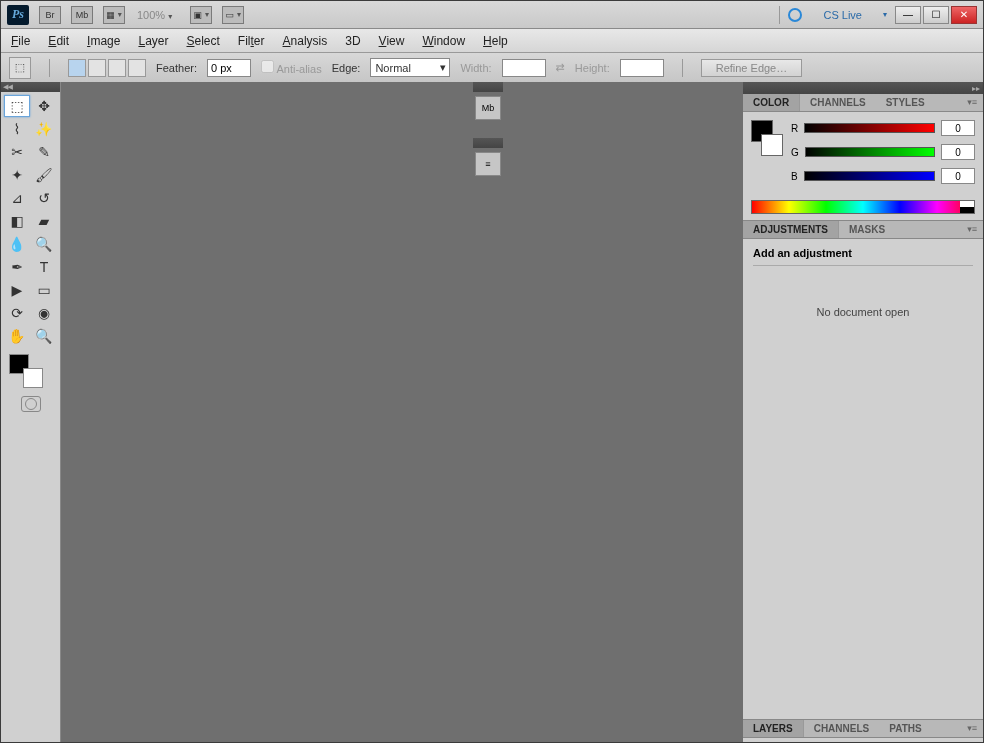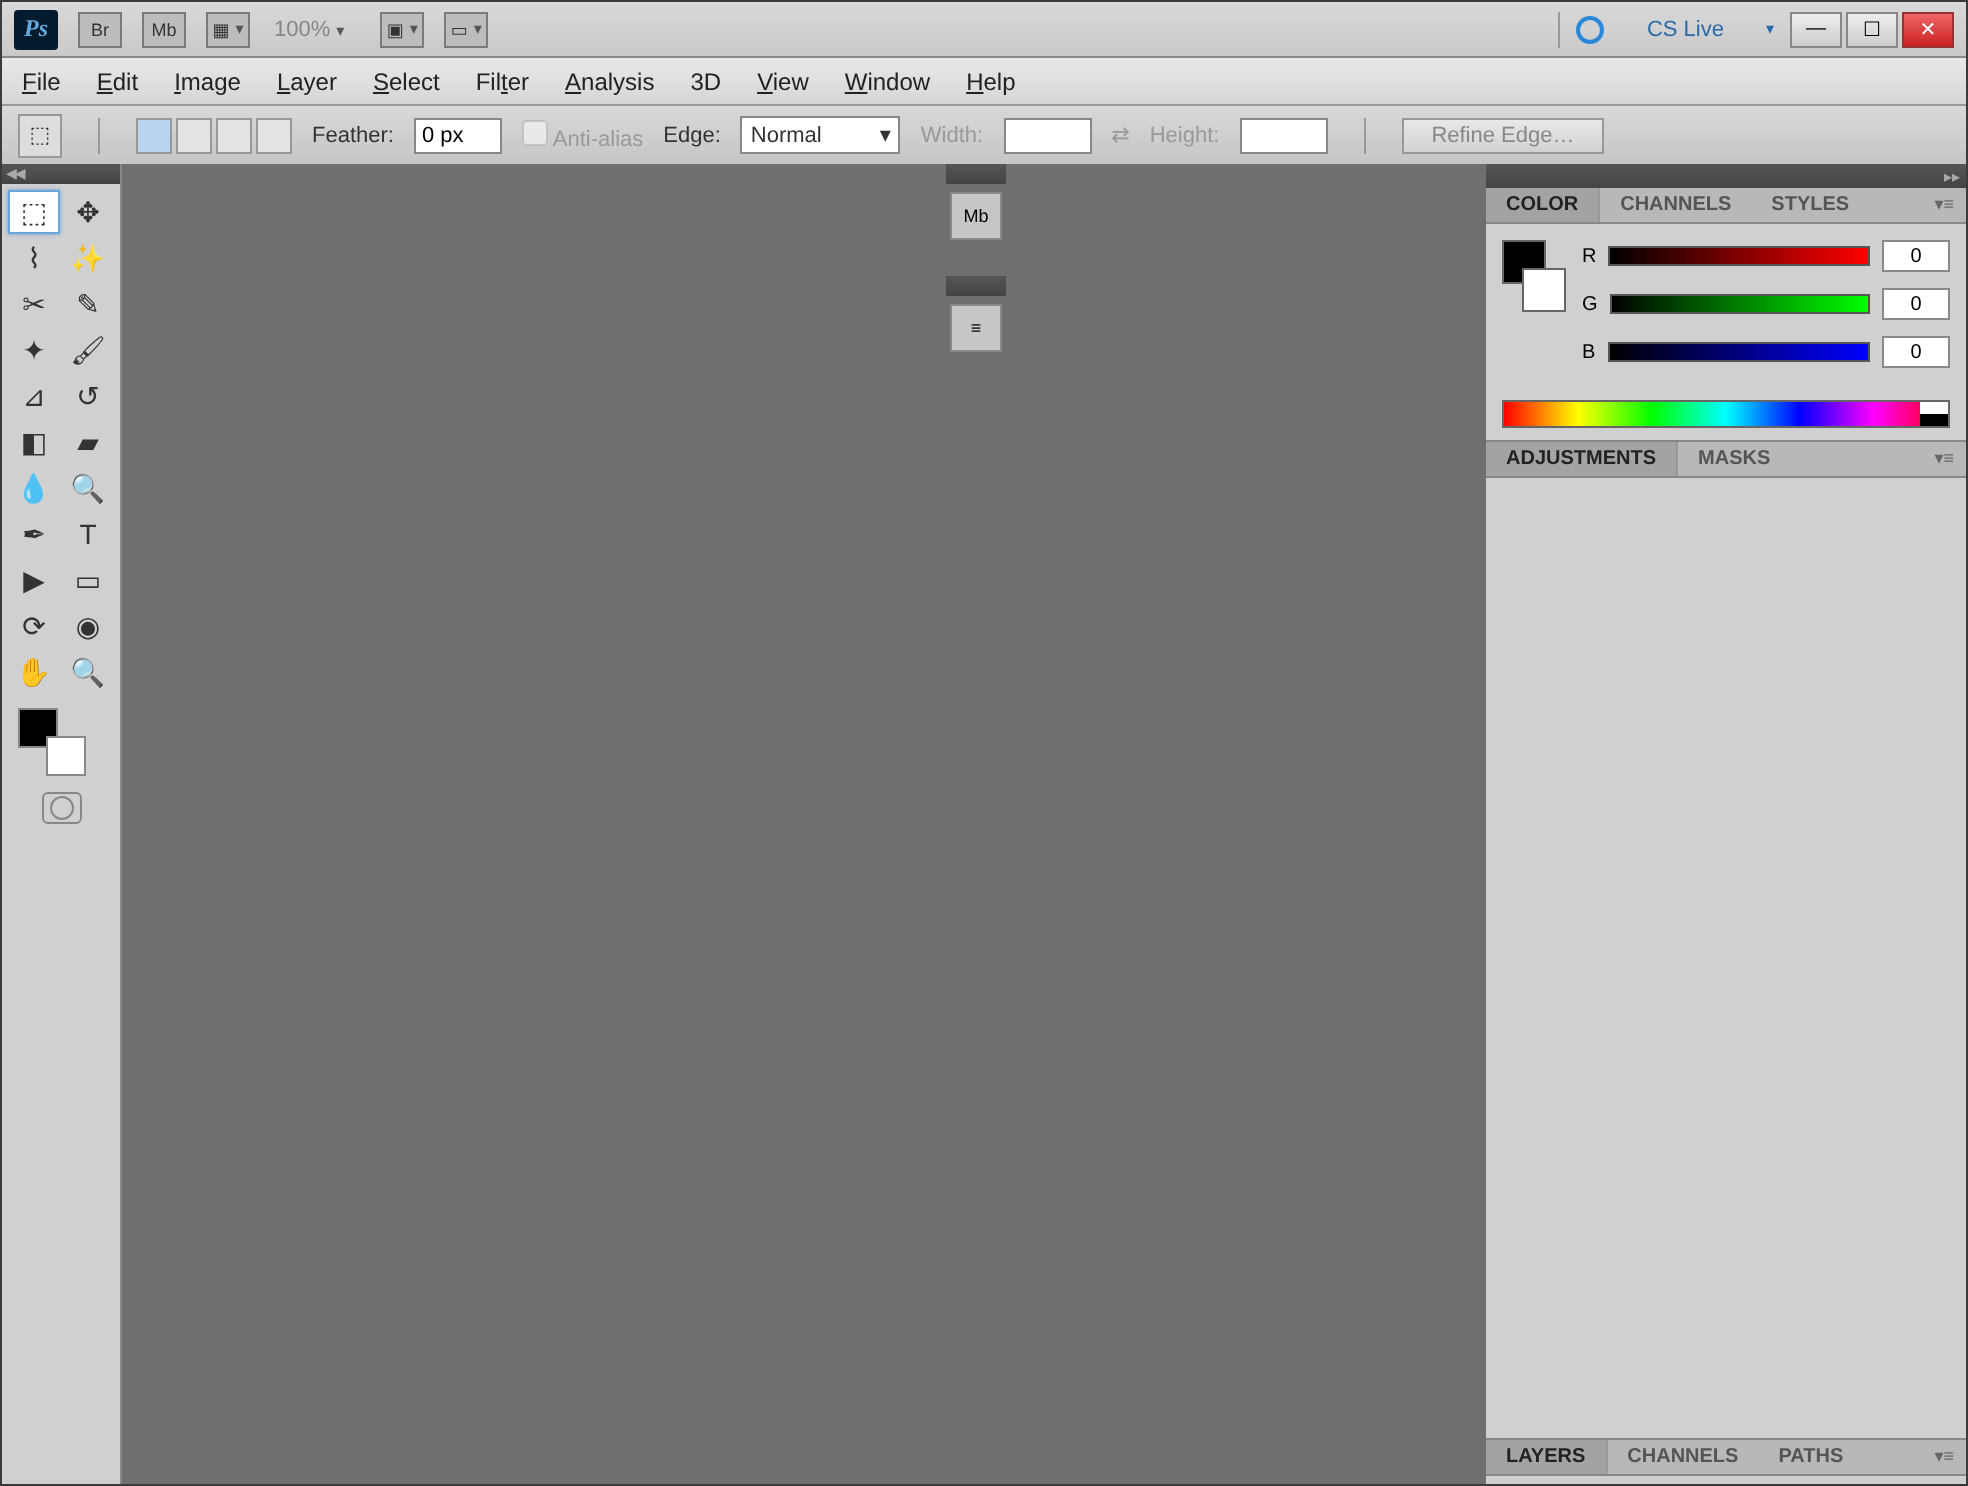--- a/index.html
+++ b/index.html
@@ -221,20 +221,25 @@
       </div>
     </div>
     <div class="spectrum"></div>
 
     <div class="adj-panel">
       <div class="tabs">
         <div class="tab active">ADJUSTMENTS</div>
         <div class="tab">MASKS</div>
         <div class="panel-menu">▾≡</div>
       </div>
+      <div class="adj-body">
+        <div class="adj-title">Add an adjustment</div>
+        <div class="adj-hr"></div>
+        <div class="adj-msg">No document open</div>
+      </div>
     </div>
     <div style="flex:1"></div>
     <div class="layers-panel">
       <div class="tabs">
         <div class="tab active">LAYERS</div>
         <div class="tab">CHANNELS</div>
         <div class="tab">PATHS</div>
         <div class="panel-menu">▾≡</div>
       </div>
     </div>

